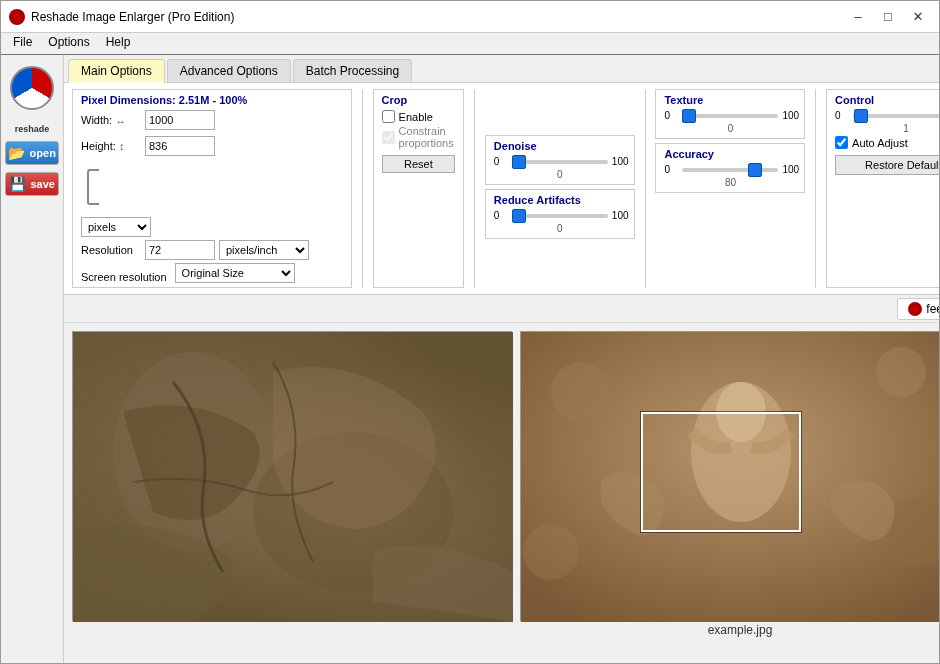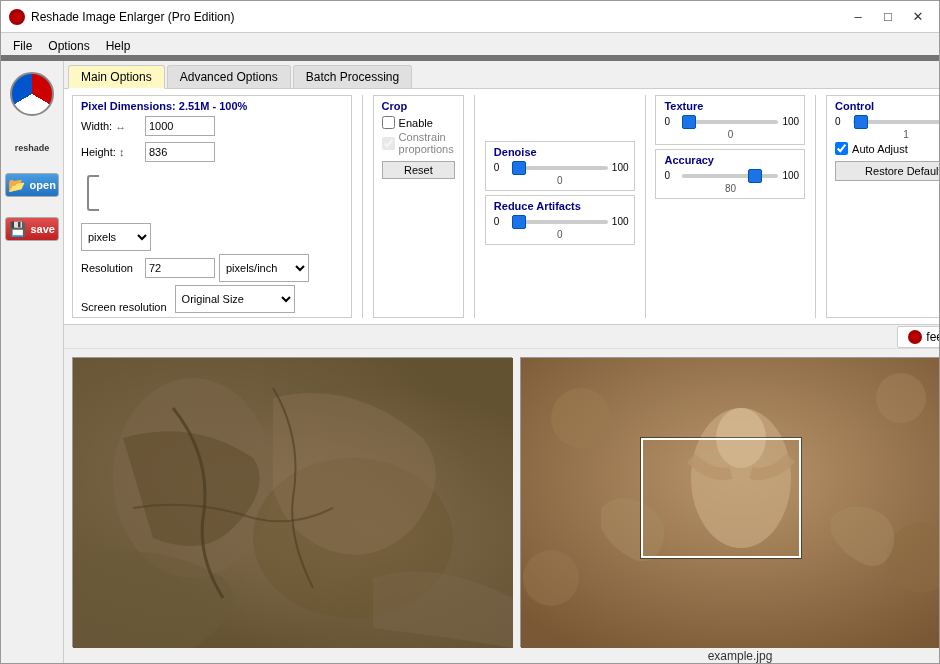--- a/index.html
+++ b/index.html
@@ -44,43 +44,43 @@
       border: none;
       cursor: pointer;
       font-size: 13px;
       display: flex;
       align-items: center;
       justify-content: center;
       color: #333;
     }
     .menu-bar {
       background: #f0f0f0;
-      height: 28px;
-      display: flex;
-      align-items: flex-end;
+      height: 22px;
+      display: flex;
+      align-items: flex-start;
       padding: 0 4px;
-      border-bottom: 6px solid #737373;
+      border-bottom: 1px solid #737373;
     }
     .menu-item {
       padding: 2px 8px;
       cursor: pointer;
       font-size: 12px;
     }
     .main-area {
       display: flex;
       height: calc(664px - 54px);
     }
     .left-sidebar {
       width: 68px;
       background: #f0f0f0;
       display: flex;
       flex-direction: column;
       align-items: center;
       padding: 8px 4px;
-      gap: 20px;
+      gap: 7px;
       border-right: 1px solid #ccc;
     }
     .reshade-logo {
       width: 50px;
       height: 50px;
       display: flex;
       align-items: center;
       justify-content: center;
       margin-bottom: 4px;
     }
@@ -168,21 +168,21 @@
       min-width: 60px;
     }
     .form-input {
       width: 70px;
       height: 20px;
       border: 1px solid #aaa;
       padding: 1px 3px;
       font-size: 11px;
     }
     .select-dropdown {
-      height: 28px;
+      height: 20px;
       font-size: 11px;
       border: 1px solid #aaa;
       background: #fff;
       padding: 0 2px;
     }
     .screen-row {
       display: flex;
       align-items: flex-end;
       gap: 4px;
       margin-top: 2px;

